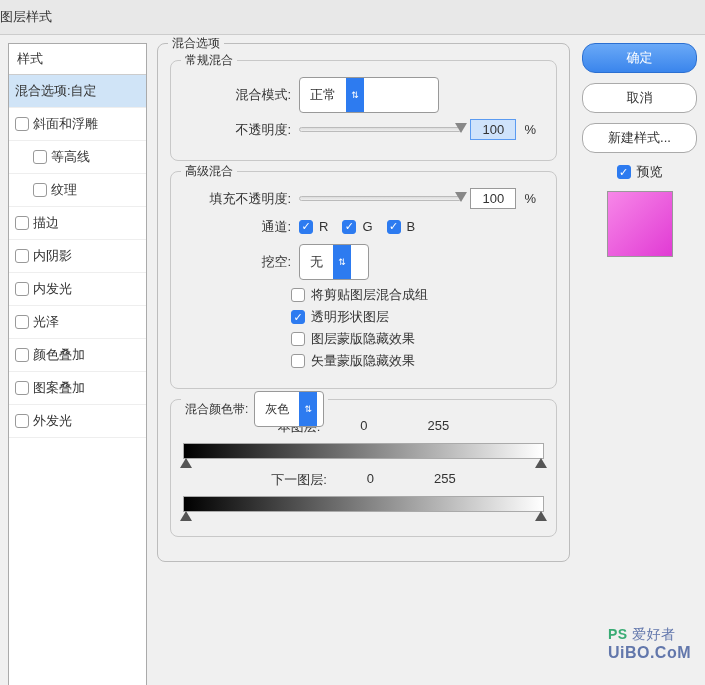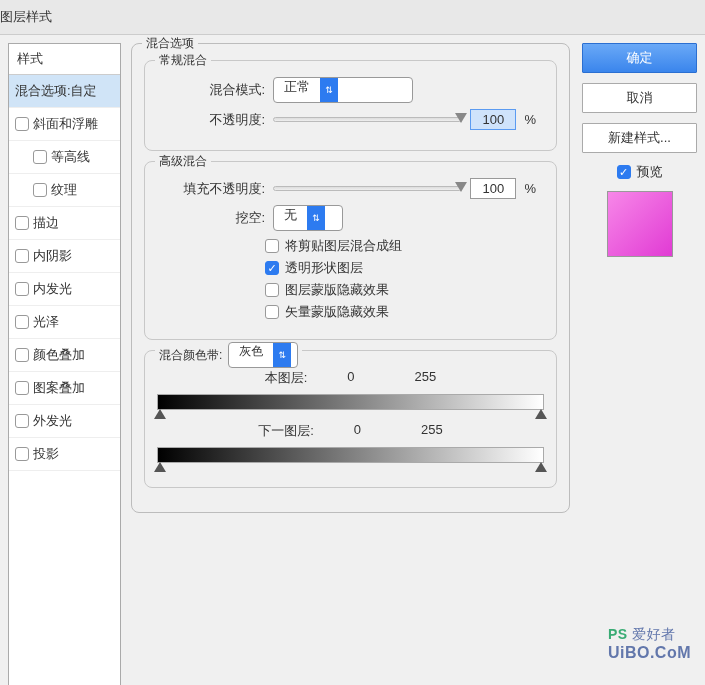--- a/index.html
+++ b/index.html
@@ -16,21 +16,21 @@
   .window { background: #f0f0f0; height: 100%; }
   .titlebar {
     background: #e8e8e8;
     border-bottom: 1px solid #ccc;
     text-align: left;
     padding: 8px 0;
     font-size: 13px;
   }
   .content { display: flex; padding: 8px; gap: 10px; height: calc(100% - 26px); }
   .sidebar {
-    width: 113px;
+    width: 139px;
     border: 1px solid #aaa;
     background: #fff;
     display: flex;
     flex-direction: column;
   }
   .sidebar-header {
     padding: 6px 8px;
     border-bottom: 1px solid #ccc;
   }
   .style-item {
@@ -100,22 +100,22 @@
     padding: 2px 4px;
     text-align: center;
     background: #fff;
   }
   .numbox.hl { background: #cfe3fb; border-color: #5b9bf1; }
   .select {
     background: #fff;
     border: 1px solid #999;
     border-radius: 4px;
     display: inline-flex;
-    align-items: flex-start;
-    height: 26px;
+    align-items: center;
+    height: 36px;
     overflow: hidden;
   }
   .select .sel-text { padding: 0 10px; }
   .select .sel-arrow {
     background: #2d7bf0;
     color: #fff;
     width: 18px; height: 100%;
     display: flex; align-items: center; justify-content: center;
     font-size: 9px;
   }
@@ -132,21 +132,21 @@
     position: absolute;
     bottom: -10px;
     width: 0; height: 0;
     border-left: 6px solid transparent;
     border-right: 6px solid transparent;
     border-bottom: 10px solid #555;
   }
   .right-col { width: 115px; display: flex; flex-direction: column; gap: 10px; }
   .btn {
     border: 1px solid #aaa;
-    border-radius: 1px;
+    border-radius: 13px;
     padding: 5px 0;
     text-align: center;
     background: #fff;
     cursor: pointer;
   }
   .btn.primary {
     background: linear-gradient(#6aa9f7,#3a85ec);
     color: #fff;
     border-color: #2b6fd1;
   }
@@ -214,24 +214,20 @@
             <span>颜色叠加</span>
           </div>
           <div class="style-item">
             <span class="cb"></span>
             <span>图案叠加</span>
           </div>
           <div class="style-item">
             <span class="cb"></span>
             <span>外发光</span>
           </div>
-          <div class="style-item">
-            <span class="cb"></span>
-            <span>投影</span>
-          </div>
         </div>
     </div>
 
     <div class="main">
       <div class="options">
         <div class="fieldset">
           <div class="legend">混合选项</div>
 
           <div class="fieldset inner">
             <div class="legend">常规混合</div>
@@ -254,20 +250,37 @@
 
           <div class="fieldset inner">
             <div class="legend">高级混合</div>
             <div class="row">
               <div class="lbl">填充不透明度:</div>
               <div class="slider-track">
                 <div class="slider-thumb" style="right:-6px"></div>
               </div>
               <div class="numbox">100</div>
               <span>%</span>
+            </div>
+            <div class="row">
+              <div class="lbl">通道:</div>
+              <div class="channels" id="channels">
+                  <span class="checkrow">
+                    <span class="cb checked"></span>
+                    <span>R</span>
+                  </span>
+                  <span class="checkrow">
+                    <span class="cb checked"></span>
+                    <span>G</span>
+                  </span>
+                  <span class="checkrow">
+                    <span class="cb checked"></span>
+                    <span>B</span>
+                  </span>
+                </div>
             </div>
             <div class="row">
               <div class="lbl">挖空:</div>
               <div class="select" style="width:70px">
                 <span class="sel-text">无</span>
                 <span class="sel-arrow">⇅</span>
               </div>
             </div>
             <div style="margin-left:108px" id="adv-opts">
                 <div class="checkrow">

